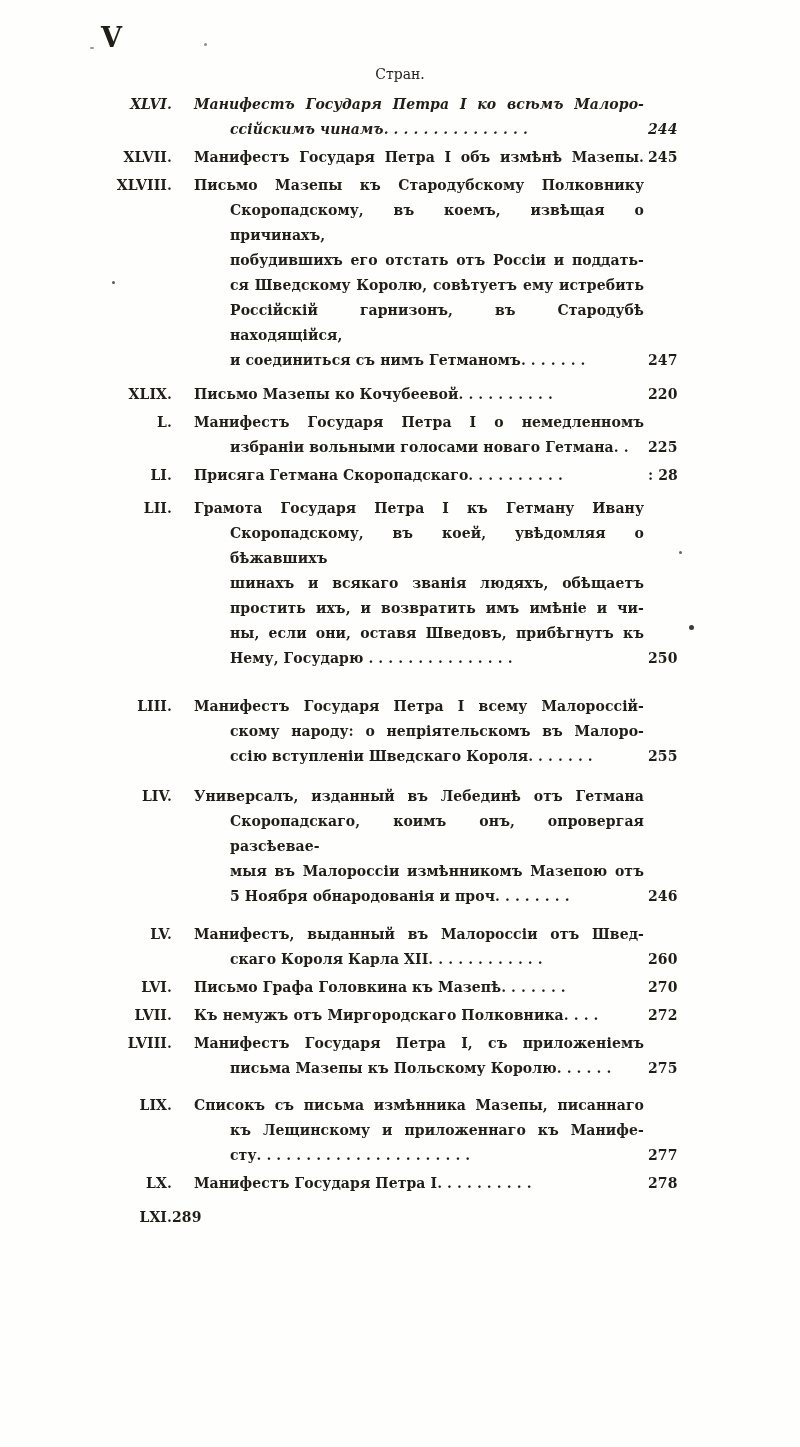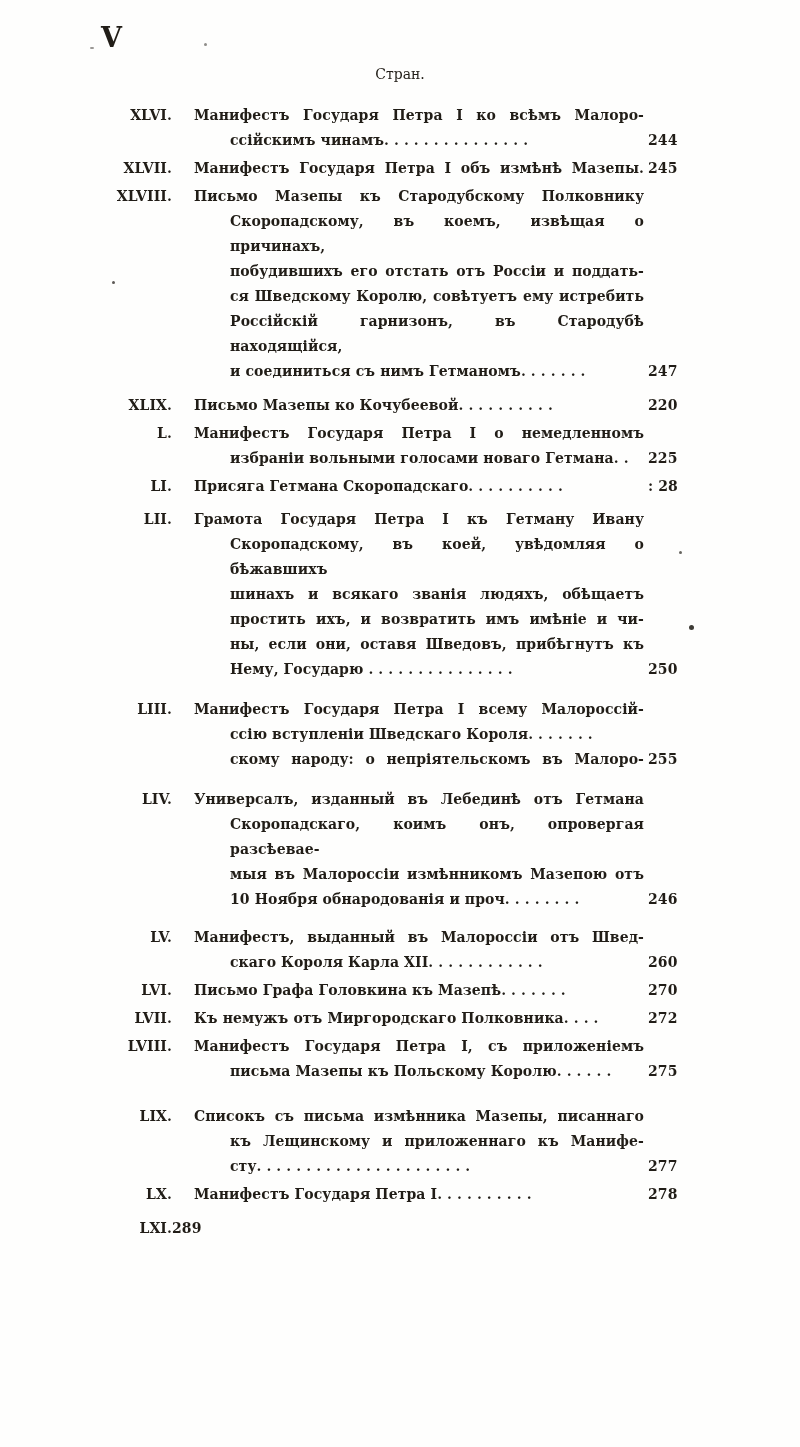--- a/index.html
+++ b/index.html
@@ -28,27 +28,27 @@
     position:absolute; left:112px; top:92px; width:576px;
     font-size:14px; font-weight:600; line-height:25px;
     letter-spacing:.1px;
   }
   .entry {
     display:grid;
     grid-template-columns:60px 476px 40px;
     margin-top:3px;
   }
   
-  .entry:nth-child(1)  { margin-top:11px; }
+  .entry:nth-child(1)  { margin-top:0;font-style:italic; }
   .entry:nth-child(4)  { margin-top:9px; }   
   .entry:nth-child(7)  { margin-top:8px; }   
-  .entry:nth-child(8)  { margin-top:15px; }  
+  .entry:nth-child(8)  { margin-top:23px; }  
   .entry:nth-child(9)  { margin-top:15px; }  
   .entry:nth-child(10) { margin-top:13px; }  
-  .entry:nth-child(14) { margin-top:20px; }   
+  .entry:nth-child(14) { margin-top:12px; }   
   .entry:nth-child(16) { margin-top:9px; }   
   .numeral { text-align:right; white-space:nowrap; }
   .lines { padding-left:22px; padding-right:4px; }
   .line.just { text-align:justify; text-align-last:justify; }
   .line + .line { padding-left:36px; }
   .page-num { align-self:end; text-align:left; white-space:nowrap; }
   
   .speck { position:absolute; background:#33302a; border-radius:50%; }
   .speck-a { left:204px; top:43px;  width:3px; height:3px; opacity:.55; }
   .speck-b { left:90px;  top:47px;  width:4px; height:2px; opacity:.5; border-radius:40%; }
@@ -131,33 +131,33 @@
           <div class="line just">ны, если они, оставя Шведовъ, прибѣгнутъ къ</div>
           <div class="line">Нему, Государю . . . . . . . . . . . . . . .</div>
         </div>
     <div class="page-num">250</div>
   </div>
 
   <div class="entry">
     <div class="numeral">LIII.</div>
     <div class="lines">
           <div class="line just">Манифестъ Государя Петра I всему Малороссій-</div>
+          <div class="line just">скому народу: о непріятельскомъ въ Малоро-</div>
           <div class="line">ссію вступленіи Шведскаго Короля. . . . . . .</div>
-          <div class="line just">скому народу: о непріятельскомъ въ Малоро-</div>
         </div>
     <div class="page-num">255</div>
   </div>
 
   <div class="entry">
     <div class="numeral">LIV.</div>
     <div class="lines">
           <div class="line just">Универсалъ, изданный въ Лебединѣ отъ Гетмана</div>
           <div class="line just">Скоропадскаго, коимъ онъ, опровергая разсѣевае-</div>
           <div class="line just">мыя въ Малороссіи измѣнникомъ Мазепою отъ</div>
-          <div class="line">10 Ноября обнародованія и проч. . . . . . . .</div>
+          <div class="line">5 Ноября обнародованія и проч. . . . . . . .</div>
         </div>
     <div class="page-num">246</div>
   </div>
 
   <div class="entry">
     <div class="numeral">LV.</div>
     <div class="lines">
           <div class="line just">Манифестъ, выданный въ Малороссіи отъ Швед-</div>
           <div class="line">скаго Короля Карла XII. . . . . . . . . . . .</div>
         </div>

